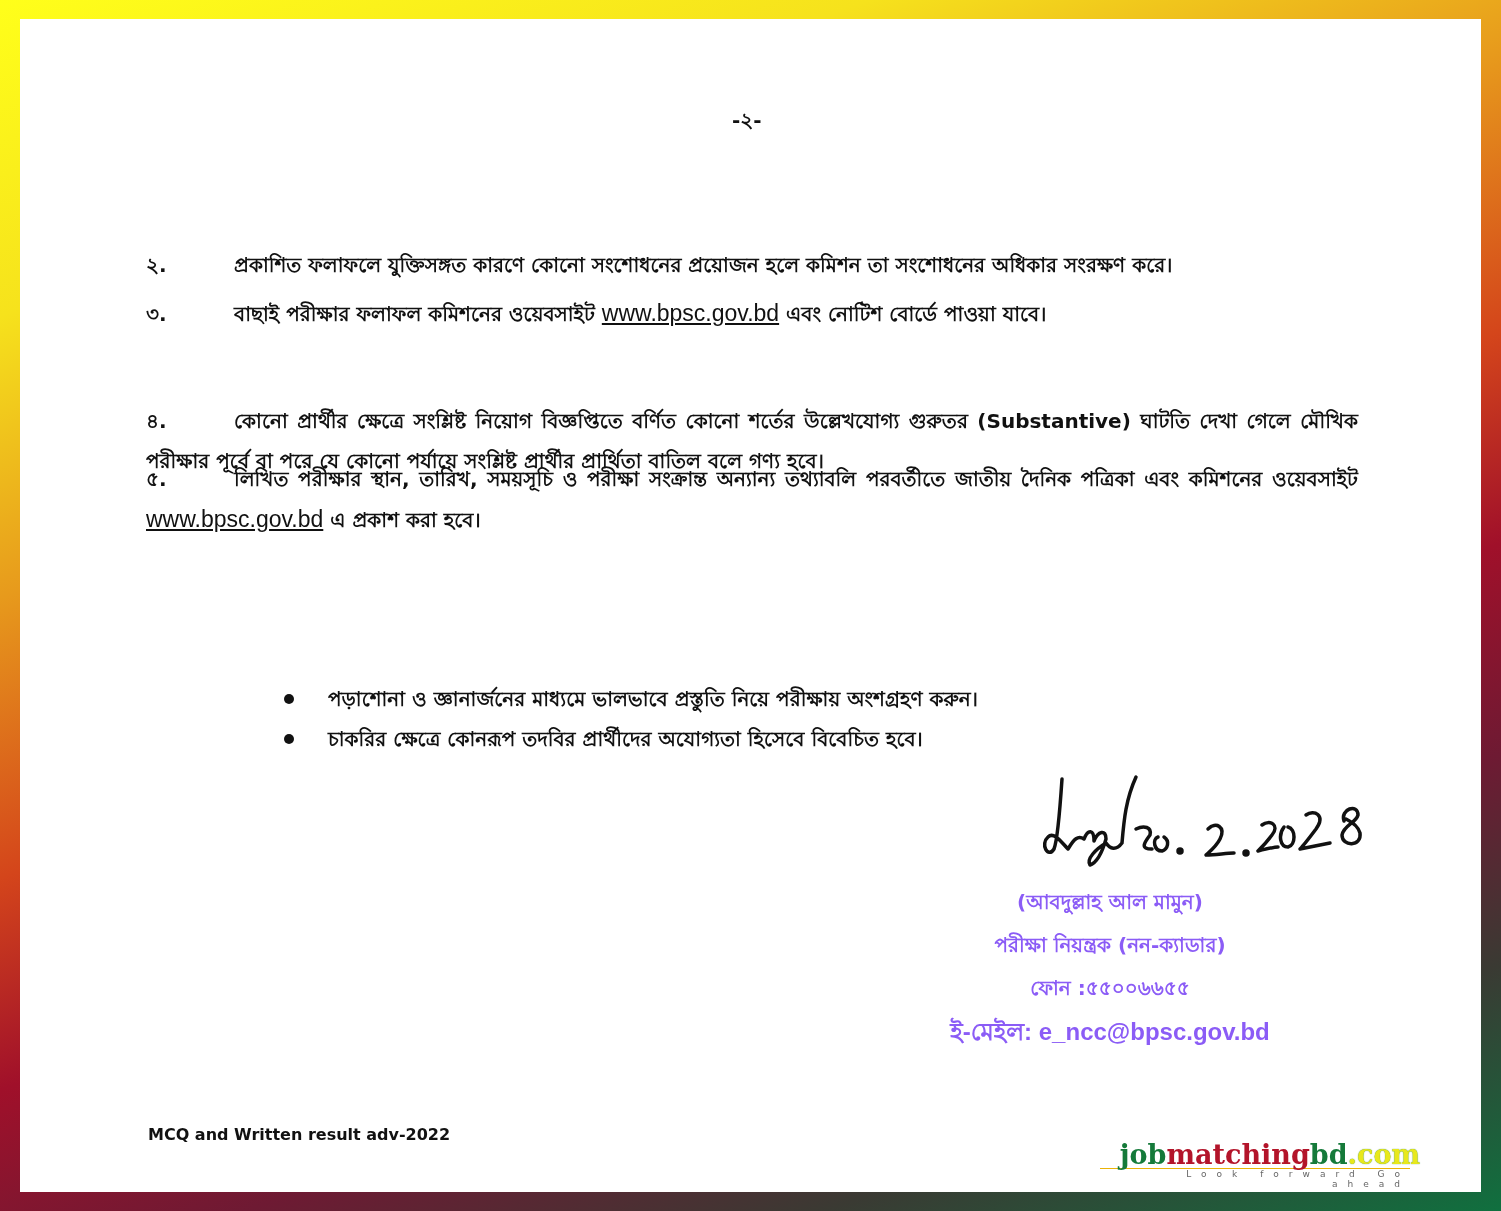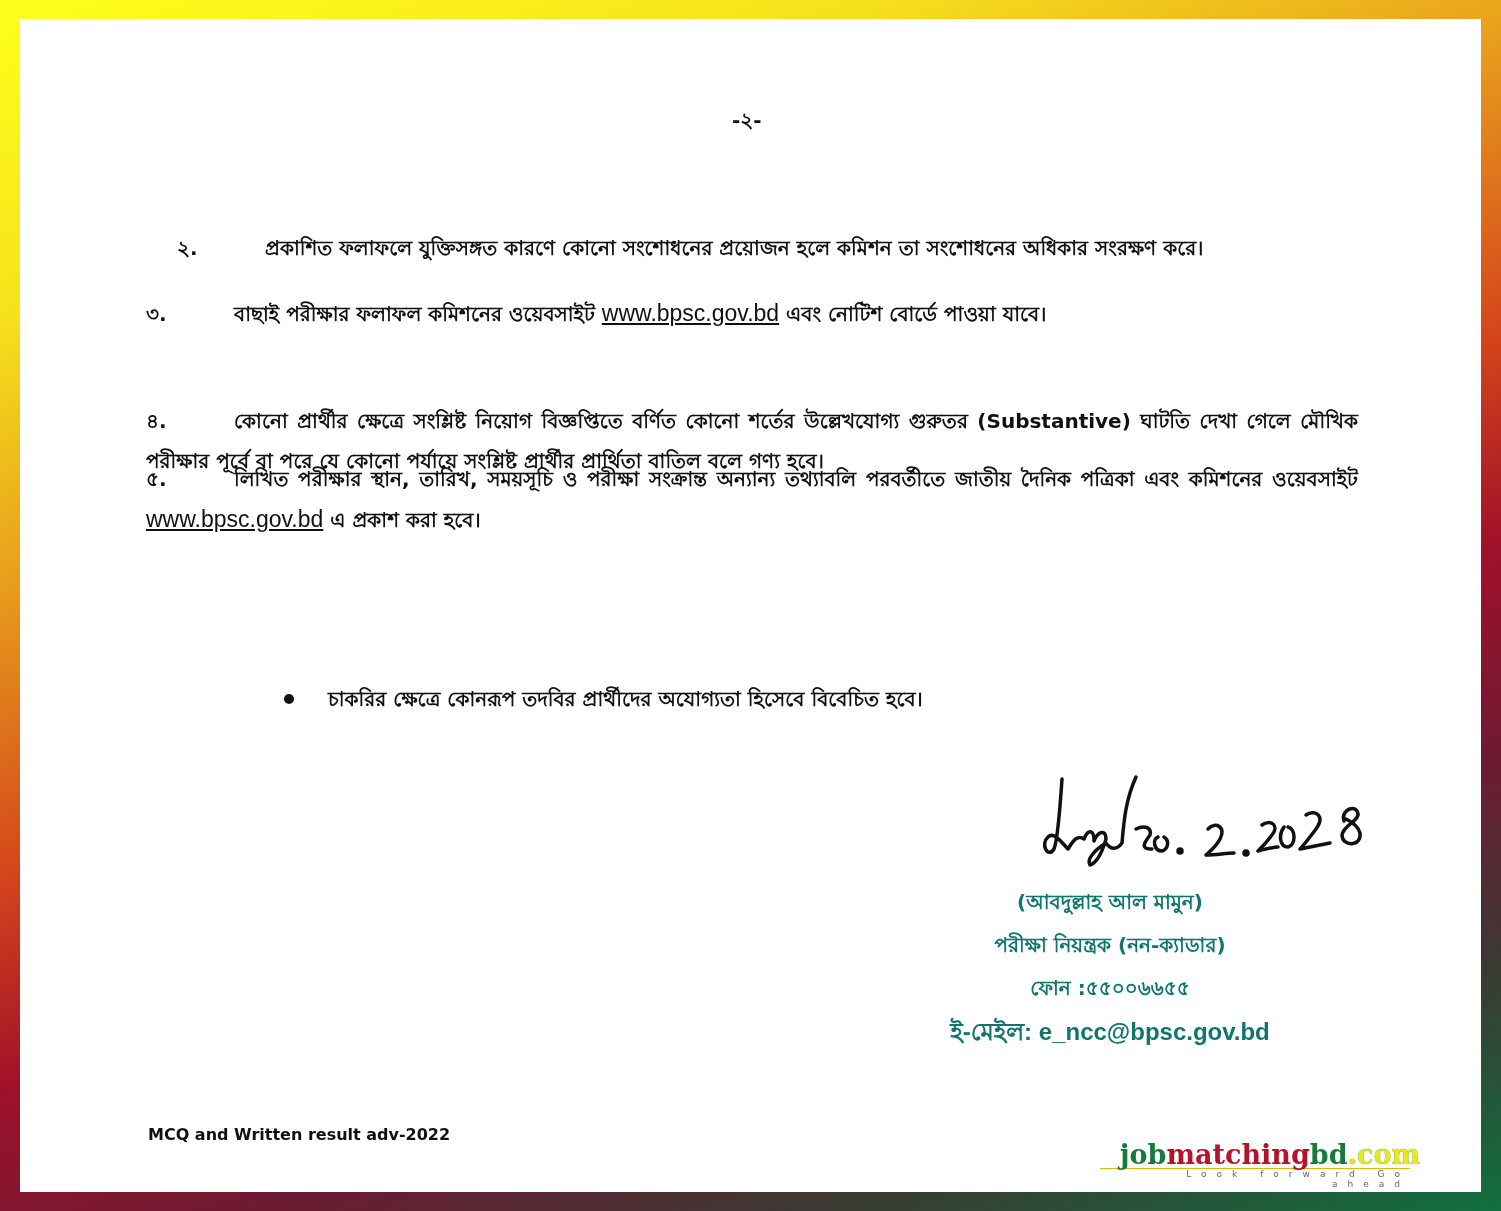--- a/index.html
+++ b/index.html
@@ -31,21 +31,21 @@
     .bullets li { height: 40px; line-height: 40px; position: relative; padding-left: 46px; }
     .bullets li .dot {
       position: absolute; left: 2px; top: 15px; width: 10px; height: 10px; border-radius: 50%; background: #111;
     }
     .signature {
       position: absolute; left: 1020px; top: 750px; width: 410px; height: 110px;
     }
     .signature svg { width: 100%; height: 100%; }
     .sign-block {
       position: absolute; left: 920px; top: 862px; width: 340px; text-align: center;
-      font-size: 20px; font-weight: bold; color: #0f766e;
+      font-size: 20px; font-weight: bold; color: #8b5cf6;
     }
     .sign-block div { height: 43px; line-height: 43px; }
     .sign-block .email { font-family: "Liberation Sans", sans-serif; font-weight: bold; font-size: 24px; }
     .footer-code {
       position: absolute; left: 128px; top: 1106px; font-size: 16px; font-weight: bold; color: #111;
       font-family: "DejaVu Sans", sans-serif;
     }
     .watermark {
       position: absolute; left: 1100px; top: 1140px; width: 320px; height: 50px; background: #fff; text-align: right;
     }
@@ -59,21 +59,21 @@
       font-family: "DejaVu Sans", sans-serif; font-size: 9px; letter-spacing: 10px; color: #666; margin-top: -2px;
       border-top: 1px solid #eab308; width: 310px;
     }
   </style>
 </head>
 <body>
 
 <div class="page">
   <div class="page-num">-২-</div>
 
-  <div class="para" style="top:209px;margin-left:31px;">
+  <div class="para" style="top:226px;">
     <span class="num">২.</span><span>প্রকাশিত ফলাফলে যুক্তিসঙ্গত কারণে কোনো সংশোধনের প্রয়োজন হলে কমিশন তা সংশোধনের অধিকার সংরক্ষণ করে।</span>
   </div>
 
   <div class="para" style="top:274px;">
     <span class="num">৩.</span><span>বাছাই পরীক্ষার ফলাফল কমিশনের ওয়েবসাইট</span>
     <a>www.bpsc.gov.bd</a>
     <span>এবং নোটিশ বোর্ডে পাওয়া যাবে।</span>
   </div>
 
   <div class="para" style="top:338px;margin-top:44px;">
@@ -81,20 +81,21 @@
   </div>
 
   <div class="para" style="top:440px;">
     <span class="num">৫.</span><span>লিখিত পরীক্ষার স্থান, তারিখ, সময়সূচি ও পরীক্ষা সংক্রান্ত অন্যান্য তথ্যাবলি পরবর্তীতে জাতীয় দৈনিক পত্রিকা এবং কমিশনের ওয়েবসাইট</span>
     <a>www.bpsc.gov.bd</a>
     <span>এ প্রকাশ করা হবে।</span>
   </div>
 
 
   <ul class="bullets">
+    <li><span class="dot"></span><span>পড়াশোনা ও জ্ঞানার্জনের মাধ্যমে ভালভাবে প্রস্তুতি নিয়ে পরীক্ষায় অংশগ্রহণ করুন।</span></li>
     <li><span class="dot"></span><span>চাকরির ক্ষেত্রে কোনরূপ তদবির প্রার্থীদের অযোগ্যতা হিসেবে বিবেচিত হবে।</span></li>
   </ul>
 
   <div class="signature">
     <svg viewBox="0 0 410 110" fill="none" stroke="#111" stroke-width="3.5" stroke-linecap="round" stroke-linejoin="round">
       <path d="M22 10 C20 40 18 70 14 80 C8 90 0 75 8 68 C14 62 22 74 28 80 C34 70 38 66 44 70 C48 60 54 60 54 72 C58 62 66 60 66 70 C62 84 56 94 50 96 C46 90 56 80 66 74 C70 80 76 82 82 74 C84 50 86 30 96 8"></path>
       <path d="M96 60 C104 56 112 58 110 66 C104 74 100 80 112 80 M118 68 C112 70 114 82 122 82 C128 80 130 72 124 68"></path>
       <circle cx="140" cy="82" r="2" fill="#111"></circle>
       <path d="M168 60 C176 52 186 58 180 70 C176 78 168 84 166 86 C176 86 186 84 194 84"></path>
       <circle cx="206" cy="84" r="2" fill="#111"></circle>

